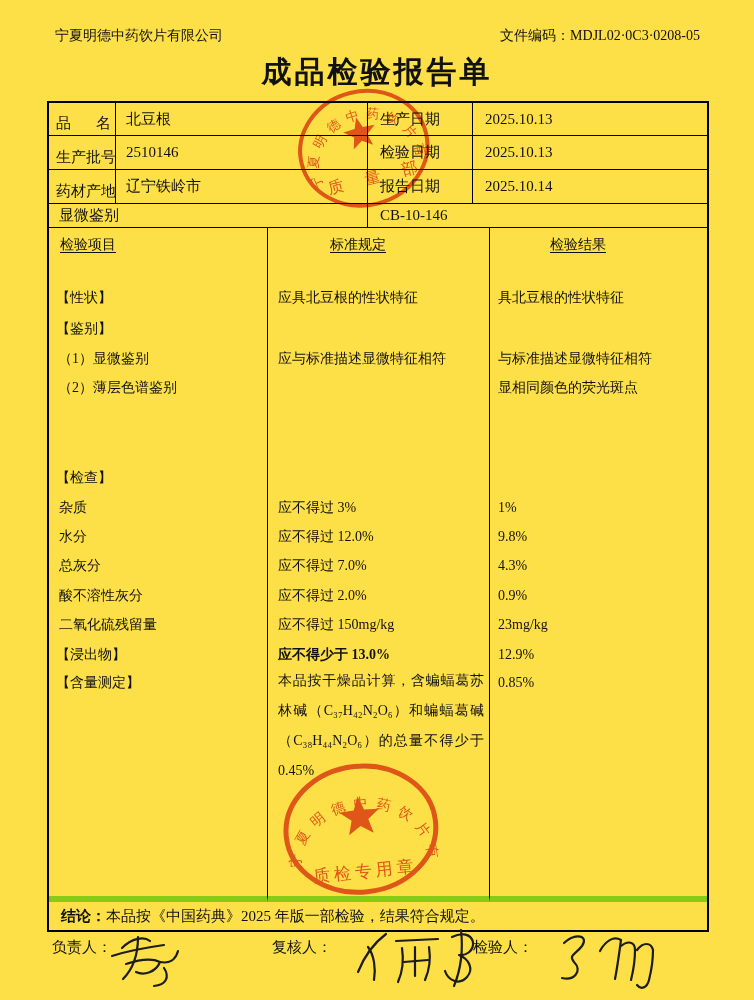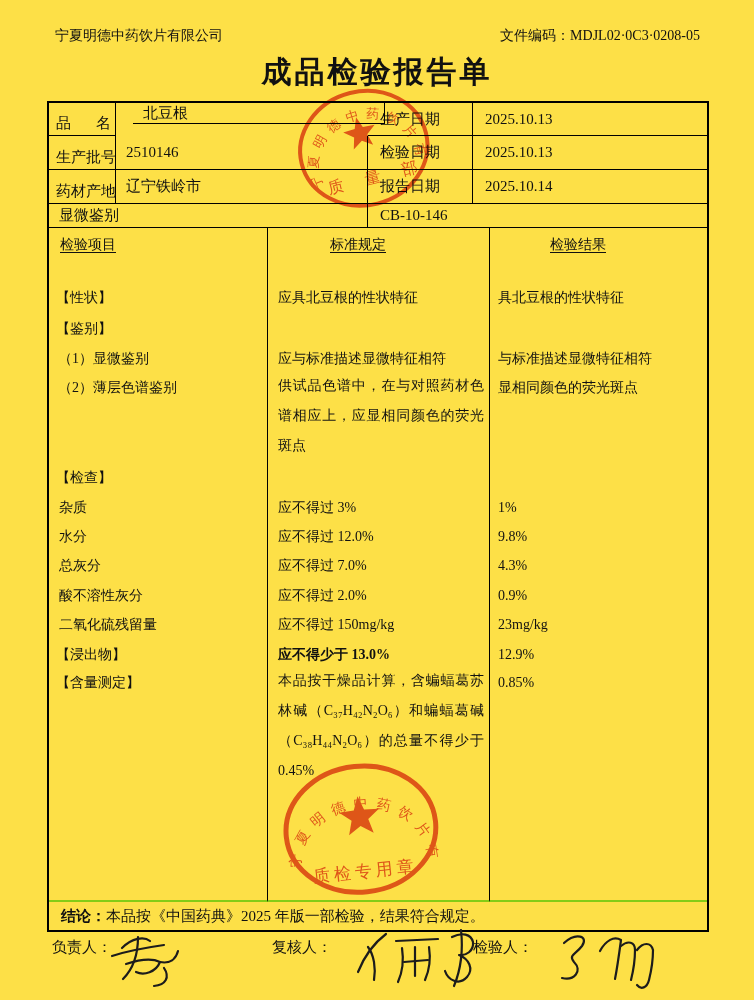--- a/index.html
+++ b/index.html
@@ -24,21 +24,21 @@
     position:absolute; box-sizing:border-box;
     font-size:15px; line-height:1; white-space:nowrap;
     display:flex; align-items:center;
   }
   .bline { border-bottom:1px solid #000; }
   .rline { border-right:1px solid #000; }
   .j-label { display:block; text-align:justify; text-align-last:justify; padding:9px 4px 0 7px; }
   .pad10 { padding-left:10px; }
   .pad12 { padding-left:12px; }
   
-  .mcol { position:absolute; top:125px; height:674px; box-sizing:border-box; border-bottom:2px solid #84cc16; }
+  .mcol { position:absolute; top:125px; height:674px; box-sizing:border-box; border-bottom:6px solid #84cc16; }
   .mtxt { position:absolute; font-size:14px; line-height:1.15; white-space:nowrap; }
   .mwrap { white-space:normal; line-height:30px; text-align:justify; }
   .colhead { position:absolute; top:8px; font-size:14px; text-decoration:underline; text-underline-offset:3px; white-space:nowrap; }
   .concl { position:absolute; left:0; right:0; top:799px; height:28px; box-sizing:border-box;
            display:flex; align-items:center; font-size:15px; white-space:nowrap; }
   .sig-label { font-size:15px; white-space:nowrap; }
   .stamp { pointer-events:none; mix-blend-mode:multiply; opacity:0.87; }
   .stamp text { font-family:"Liberation Serif","DejaVu Serif",serif; }
   .sig-ink path { fill:none; stroke:#1c1c1c; stroke-width:2.2; stroke-linecap:round; stroke-linejoin:round; }
 </style>
@@ -52,21 +52,21 @@
     <span>文件编码：</span><span>MDJL02·0C3·0208-05</span>
   </div>
 
   <div class="abs doc-title">成品检验报告单</div>
 
   <div class="abs frame">
 
     <div class="cell bline rline" style="left:0; top:0; width:67px; height:33px;">
       <span class="j-label" style="width:100%">品 名</span>
       </div>
-    <div class="cell bline rline pad10" style="left:84px; top:0; width:252px; height:21px;">北豆根</div>
+    <div class="cell bline rline pad10" style="left:67px; top:0; width:252px; height:33px;">北豆根</div>
     <div class="cell bline rline pad12" style="left:319px; top:0; width:105px; height:33px;">生产日期</div>
     <div class="cell bline pad12" style="left:424px; top:0; width:234px; height:33px;">2025.10.13</div>
 
     <div class="cell bline rline" style="left:0; top:33px; width:67px; height:34px;">
       <span class="j-label" style="width:100%">生产批号</span>
       </div>
     <div class="cell bline rline pad10" style="left:67px; top:33px; width:252px; height:34px;text-align:center;">2510146</div>
     <div class="cell bline rline pad12" style="left:319px; top:33px; width:105px; height:34px;">检验日期</div>
     <div class="cell bline pad12" style="left:424px; top:33px; width:234px; height:34px;">2025.10.13</div>
 
@@ -93,21 +93,20 @@
       <div class="mtxt" style="left:10px; top:360px;">酸不溶性灰分</div>
       <div class="mtxt" style="left:10px; top:389px;">二氧化硫残留量</div>
       <div class="mtxt" style="left:7px; top:419px;">【浸出物】</div>
       <div class="mtxt" style="left:7px; top:447px;">【含量测定】</div>
     </div>
 
     <div class="mcol rline" style="left:219px; width:222px;">
       <div class="colhead" style="left:62px;">标准规定</div>
       <div class="mtxt" style="left:10px; top:62px;">应具北豆根的性状特征</div>
       <div class="mtxt" style="left:10px; top:123px;">应与标准描述显微特征相符</div>
-      <div class="mtxt mwrap" style="left:10px; top:143px; width:206px;">供试品色谱中，在与对照药材色谱相应上，应显相同颜色的荧光斑点</div>
       <div class="mtxt" style="left:10px; top:272px;">应不得过 3%</div>
       <div class="mtxt" style="left:10px; top:301px;">应不得过 12.0%</div>
       <div class="mtxt" style="left:10px; top:330px;">应不得过 7.0%</div>
       <div class="mtxt" style="left:10px; top:360px;">应不得过 2.0%</div>
       <div class="mtxt" style="left:10px; top:389px;">应不得过 150mg/kg</div>
       <div class="mtxt" style="left:10px; top:419px;font-weight:bold;">应不得少于 13.0%</div>
       <div class="mtxt mwrap" style="left:10px; top:438px; width:206px;">本品按干燥品计算，含蝙蝠葛苏林碱（C₃₇H₄₂N₂O₆）和蝙蝠葛碱（C₃₈H₄₄N₂O₆）的总量不得少于 0.45%</div>
     </div>
 
     <div class="mcol" style="left:441px; width:217px;">

